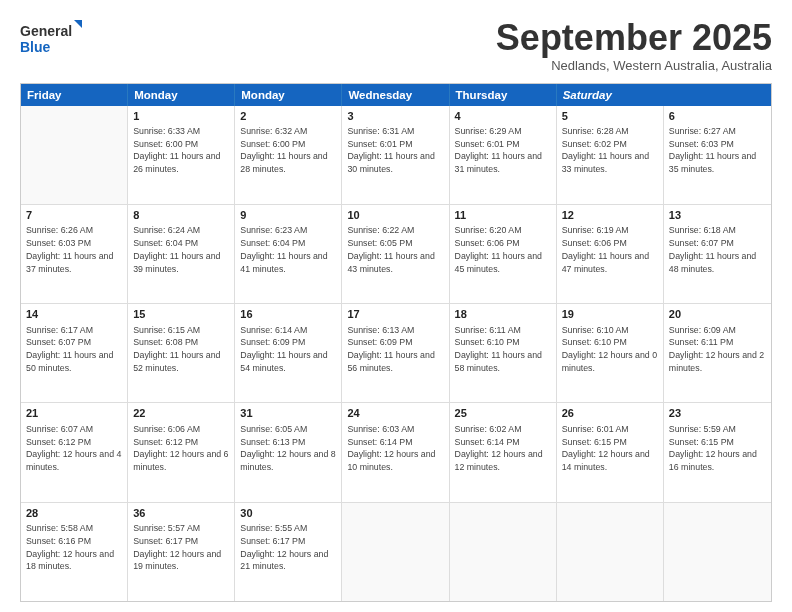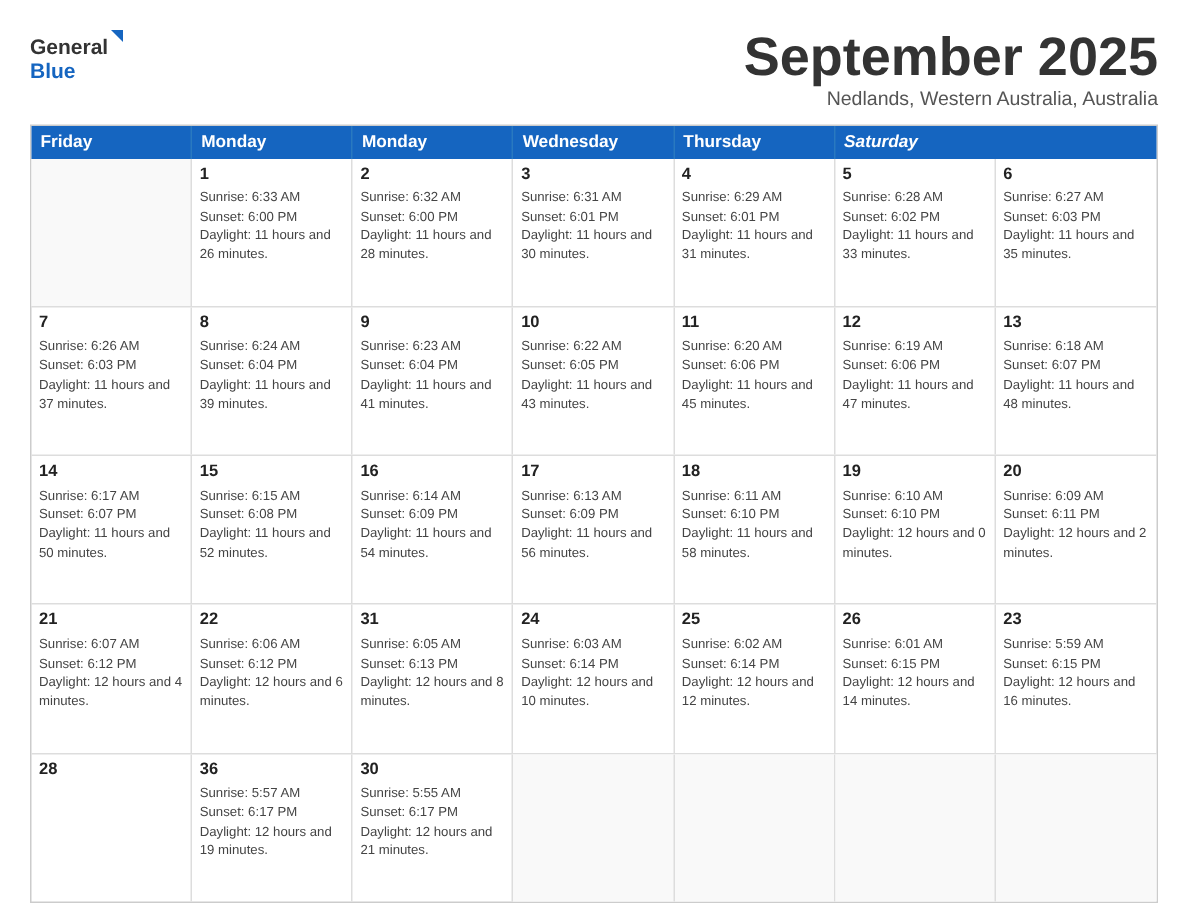--- a/index.html
+++ b/index.html
@@ -237,20 +237,21 @@
         <div class="cell-info">Sunrise: 6:01 AM<br>Sunset: 6:15 PM<br>Daylight: 12 hours and 14 minutes.</div>
       </div>
           <div class="cal-cell">
         <div class="day-num">23</div>
         <div class="cell-info">Sunrise: 5:59 AM<br>Sunset: 6:15 PM<br>Daylight: 12 hours and 16 minutes.</div>
       </div>
         </div>
         <div class="cal-row">
           <div class="cal-cell">
         <div class="day-num">28</div>
+        <div class="cell-info">Sunrise: 5:58 AM<br>Sunset: 6:16 PM<br>Daylight: 12 hours and 18 minutes.</div>
       </div>
           <div class="cal-cell">
         <div class="day-num">36</div>
         <div class="cell-info">Sunrise: 5:57 AM<br>Sunset: 6:17 PM<br>Daylight: 12 hours and 19 minutes.</div>
       </div>
           <div class="cal-cell">
         <div class="day-num">30</div>
         <div class="cell-info">Sunrise: 5:55 AM<br>Sunset: 6:17 PM<br>Daylight: 12 hours and 21 minutes.</div>
       </div>
           <div class="cal-cell empty"></div>

